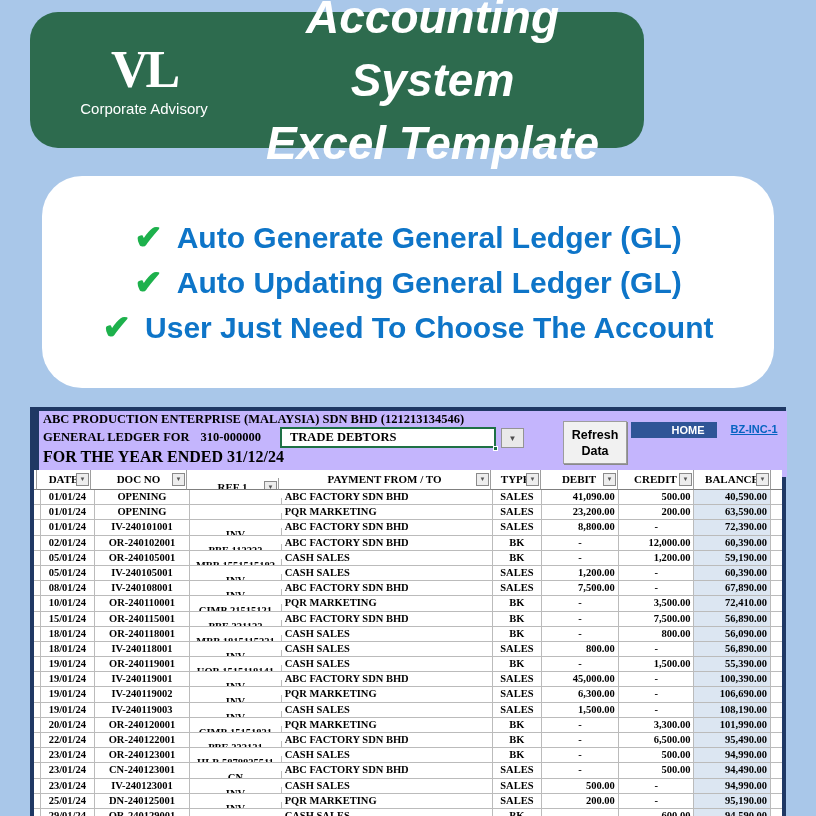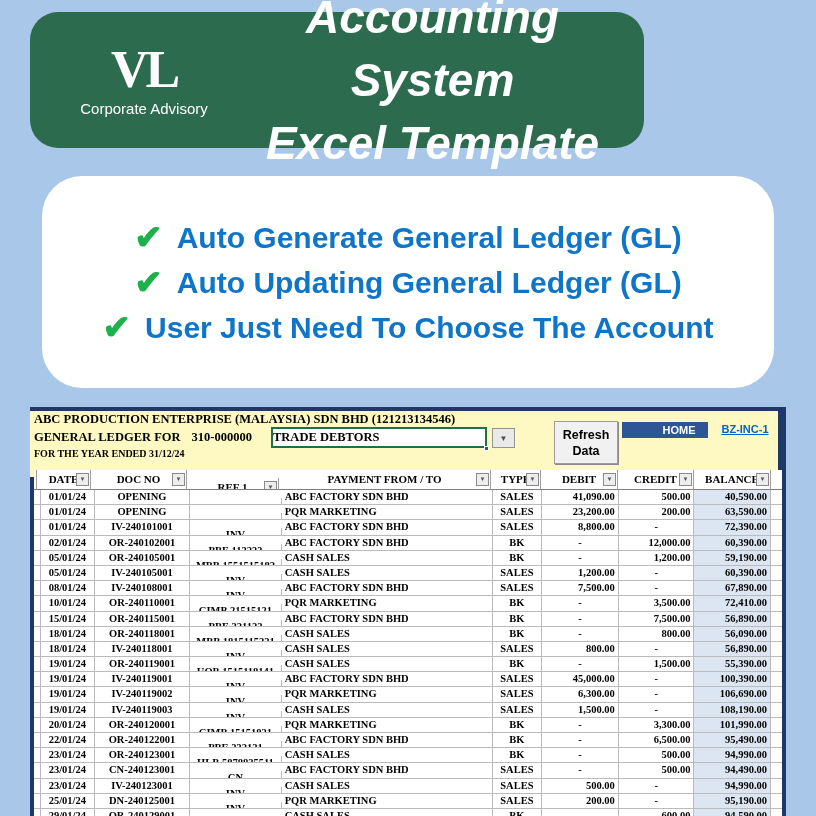--- a/index.html
+++ b/index.html
@@ -46,42 +46,42 @@
   }
   .check { color:#1DB14C; font-size:34px; margin-right:14px; line-height:45px; }
 
   
   .panel {
     position:absolute; left:30px; top:407px; width:756px; height:409px;
     background:#1F3864;
     font-family:"Liberation Serif", serif;
   }
   .hdr {
-    position:absolute; left:0; top:4px; width:748px; height:66px;
-    background:#fef9c3; color:#000; font-weight:bold;
+    position:absolute; left:9px; top:4px; width:748px; height:66px;
+    background:#c4b5fd; color:#000; font-weight:bold;
   }
   .hdr-company { position:absolute; left:4px; top:1px; font-size:12.5px; white-space:nowrap; }
   .hdr-ledger-label { position:absolute; left:4px; top:19px; font-size:12.5px; }
   .hdr-code { position:absolute; left:118px; top:19px; width:104px; text-align:right; font-size:12.5px; }
   .acct-cell {
     position:absolute; left:241px; top:16px; width:216px; height:21px;
     border:2px solid #1E7145; background:#FFFFFF;
-    font-size:12.5px; line-height:17px; padding-left:0; overflow:hidden; white-space:nowrap;
+    font-size:12.5px; line-height:17px; padding-left:8px; overflow:hidden; white-space:nowrap;
   }
   .acct-handle {
     position:absolute; left:454px; top:35px; width:5px; height:5px;
     background:#1E7145; border:1px solid #fff;
   }
   .combo-btn {
     position:absolute; left:462px; top:17px; width:23px; height:20px;
     background:#E9E9E9; border:1px solid #949494;
     display:flex; align-items:center; justify-content:center;
     font-size:8px; color:#4d4d4d; font-family:"Liberation Sans",sans-serif;
   }
-  .hdr-year { position:absolute; left:4px; top:37px; font-size:10px; }
+  .hdr-year { position:absolute; left:4px; top:37px; font-size:16px; }
   .refresh-btn {
     position:absolute; left:524px; top:10px; width:64px; height:43px;
     background:#F1F1F1; border:1px solid #9d9d9d;
     box-shadow:1px 1px 0 #8a8a8a;
     display:flex; align-items:center; justify-content:center; text-align:center;
     font-family:"Liberation Sans",sans-serif; font-size:12.5px; color:#000; line-height:16px;
     padding:0 10px;
   }
   .home-tab {
     position:absolute; left:592px; top:11px; width:86px; height:16px;

